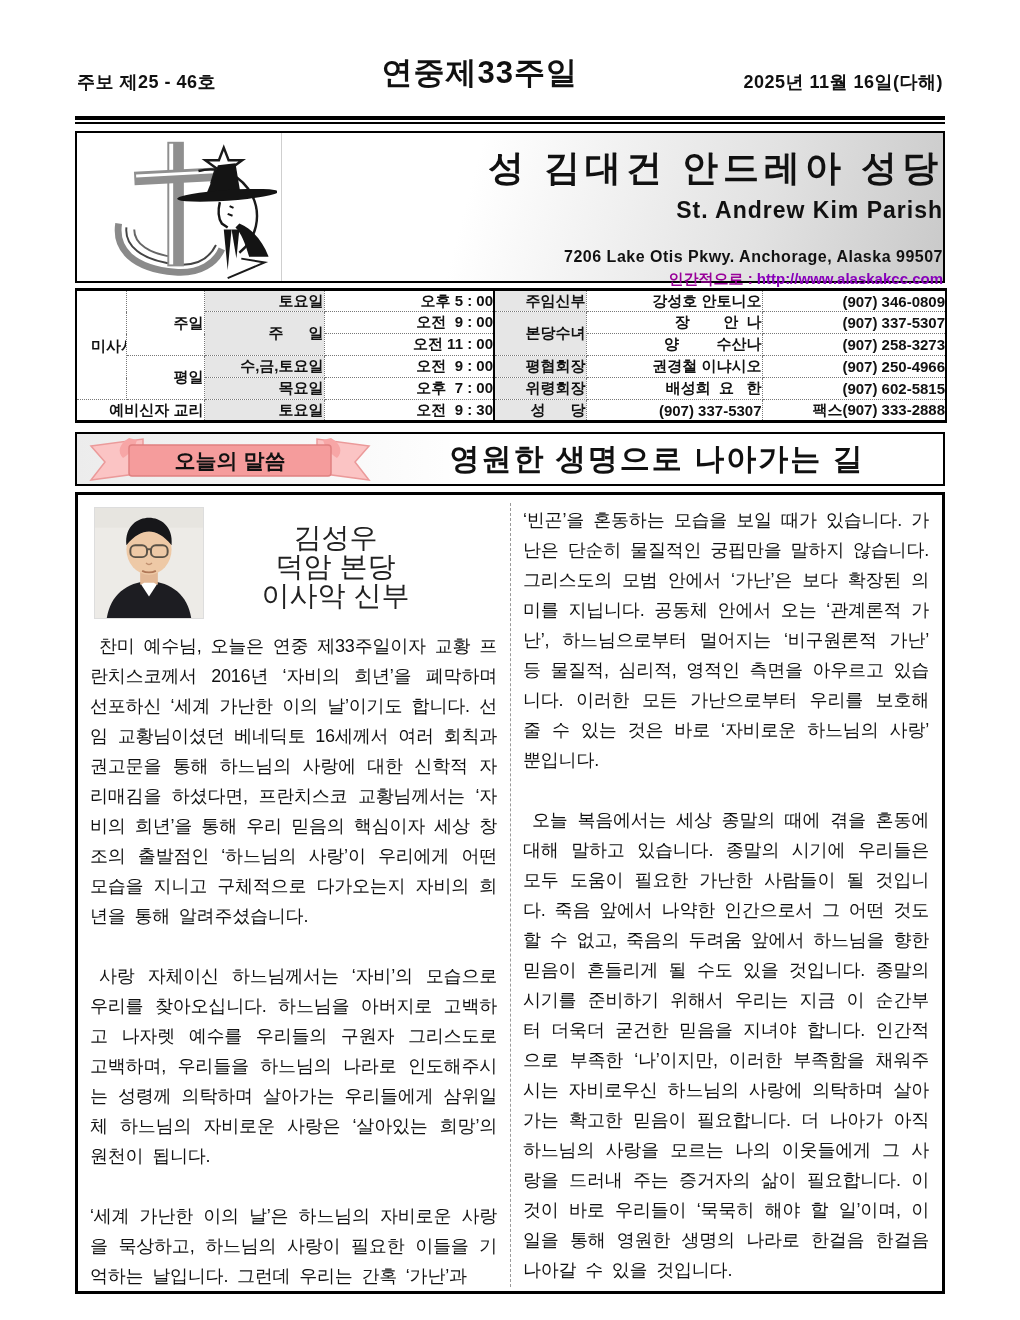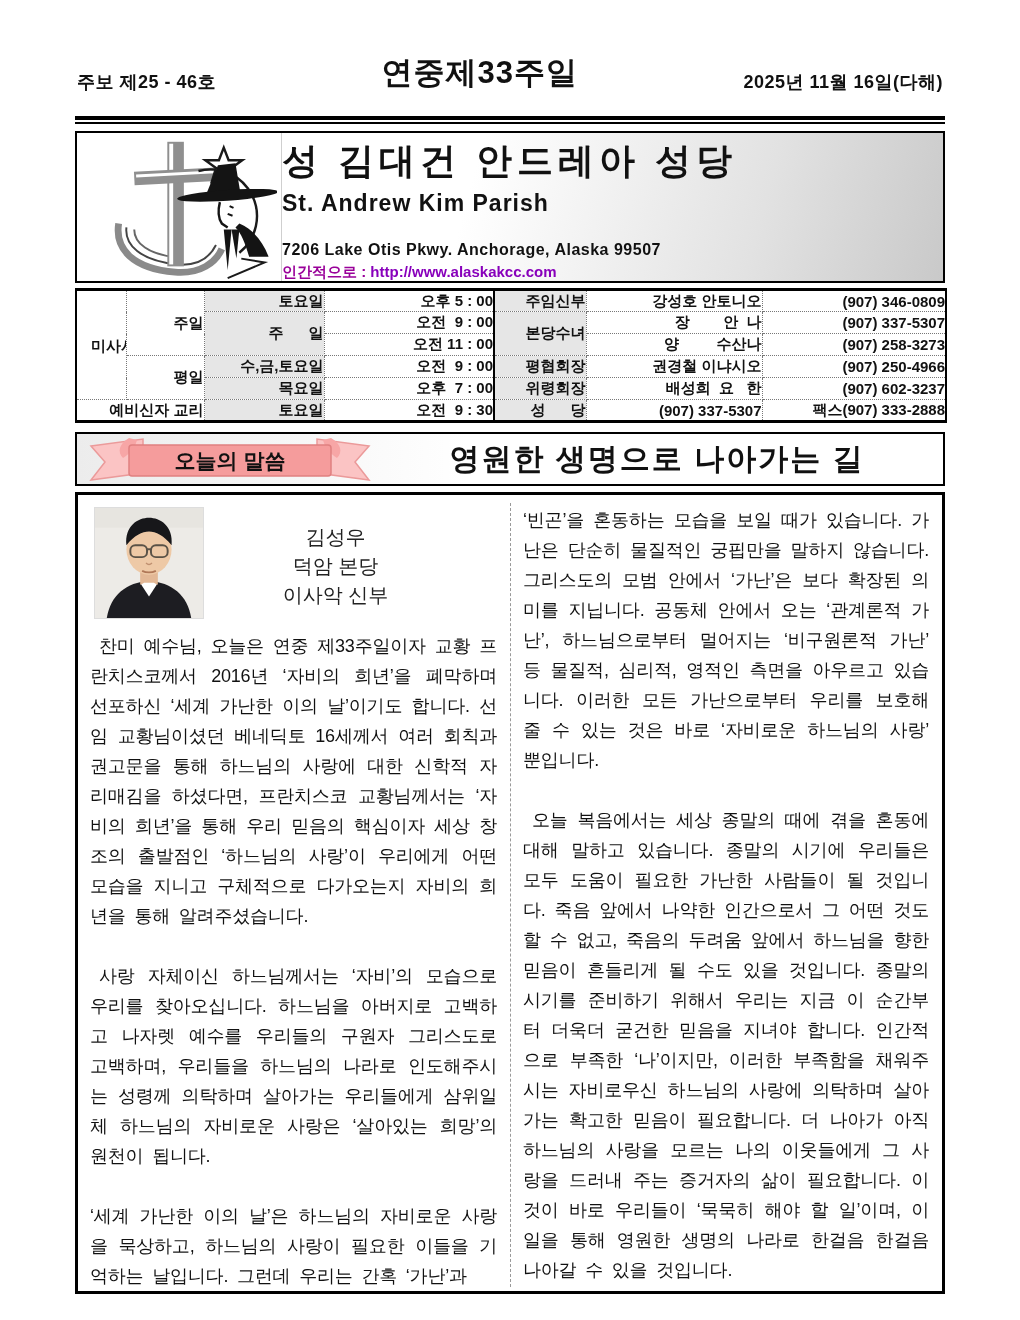--- a/index.html
+++ b/index.html
@@ -21,21 +21,21 @@
   .masthead .mtitle { font-size: 31px; font-weight: 800; letter-spacing: 1px; }
   .double-rule { border-top: 4px solid #000; border-bottom: 2px solid #000; height: 8px; }
 
   
   .parish-box {
     margin-top: 7px; border: 2px solid #000; height: 152px;
     display: flex; align-items: stretch;
     background: linear-gradient(105deg, #ffffff 45%, #e2e2e2 78%, #c9c9c9 100%);
   }
   .logo-wrap { width: 205px; display: flex; align-items: center; justify-content: center; border-right: 1px solid #cfcfcf; background: #fff; }
-  .parish-meta { flex: 1; text-align: left; padding-top: 4px; }
+  .parish-meta { flex: 1; text-align: right; padding-top: 11px; }
   .parish-meta .ko { font-size: 36px; font-weight: 800; letter-spacing: 5px; }
   .parish-meta .en { font-size: 23px; font-weight: 700; margin-top: 4px; letter-spacing: 1px; }
   .parish-meta .addr { font-size: 16px; font-weight: 700; margin-top: 24px; letter-spacing: 0.5px; }
   .parish-meta .home { font-size: 15px; font-weight: 700; margin-top: 4px; color: #990099; }
   .parish-meta .home a { color: #8800bb; text-decoration: none; }
 
   
   table.info {
     width: 100%; border-collapse: collapse; table-layout: fixed; margin-top: 5px;
     border: 2px solid #000; border-top-width: 3px; border-bottom-width: 3px;
@@ -60,21 +60,21 @@
 
   
   .article {
     margin-top: 6px; border: 3px solid #000; height: 802px;
     display: flex; padding: 8px 0 4px 0;
   }
   .col { width: 50%; padding: 2px 13px 0 12px; overflow: hidden; }
   .col.right { border-left: 1px dashed #999; }
   .author-row { display: flex; margin: 2px 0 12px 4px; }
   .photo { width: 110px; height: 112px; flex: 0 0 auto; border: 1px solid #ddd; }
-  .author-meta { flex: 1; text-align: center; padding: 16px 30px 0 0; font-size: 20px; line-height: 29px; color: #222; }
+  .author-meta { flex: 1; text-align: center; padding: 16px 30px 0 0; font-size: 28px; line-height: 29px; color: #222; }
   .col p {
     font-size: 18px; line-height: 30px; text-align: justify;
     word-spacing: 4px; letter-spacing: -0.2px; margin-bottom: 30px;
   }
   .col p.indent { text-indent: 9px; }
   .col p:last-child { margin-bottom: 0; }
 </style>
 </head>
 <body>
 
@@ -164,21 +164,21 @@
       <td>오전  9 : 00</td>
       <td class="gray sep">평협회장</td>
       <td>권경철 이냐시오</td>
       <td>(907) 250-4966</td>
     </tr>
     <tr>
       <td class="gray">목요일</td>
       <td>오후  7 : 00</td>
       <td class="gray sep">위령회장</td>
       <td>배성희  요   한</td>
-      <td>(907) 602-3237</td>
+      <td>(907) 602-5815</td>
     </tr>
     <tr>
       <td colspan="2">예비신자 교리</td>
       <td class="gray">토요일</td>
       <td>오전  9 : 30</td>
       <td class="gray sep">성      당</td>
       <td>(907) 337-5307</td>
       <td>팩스(907) 333-2888</td>
     </tr>
   </tbody>

